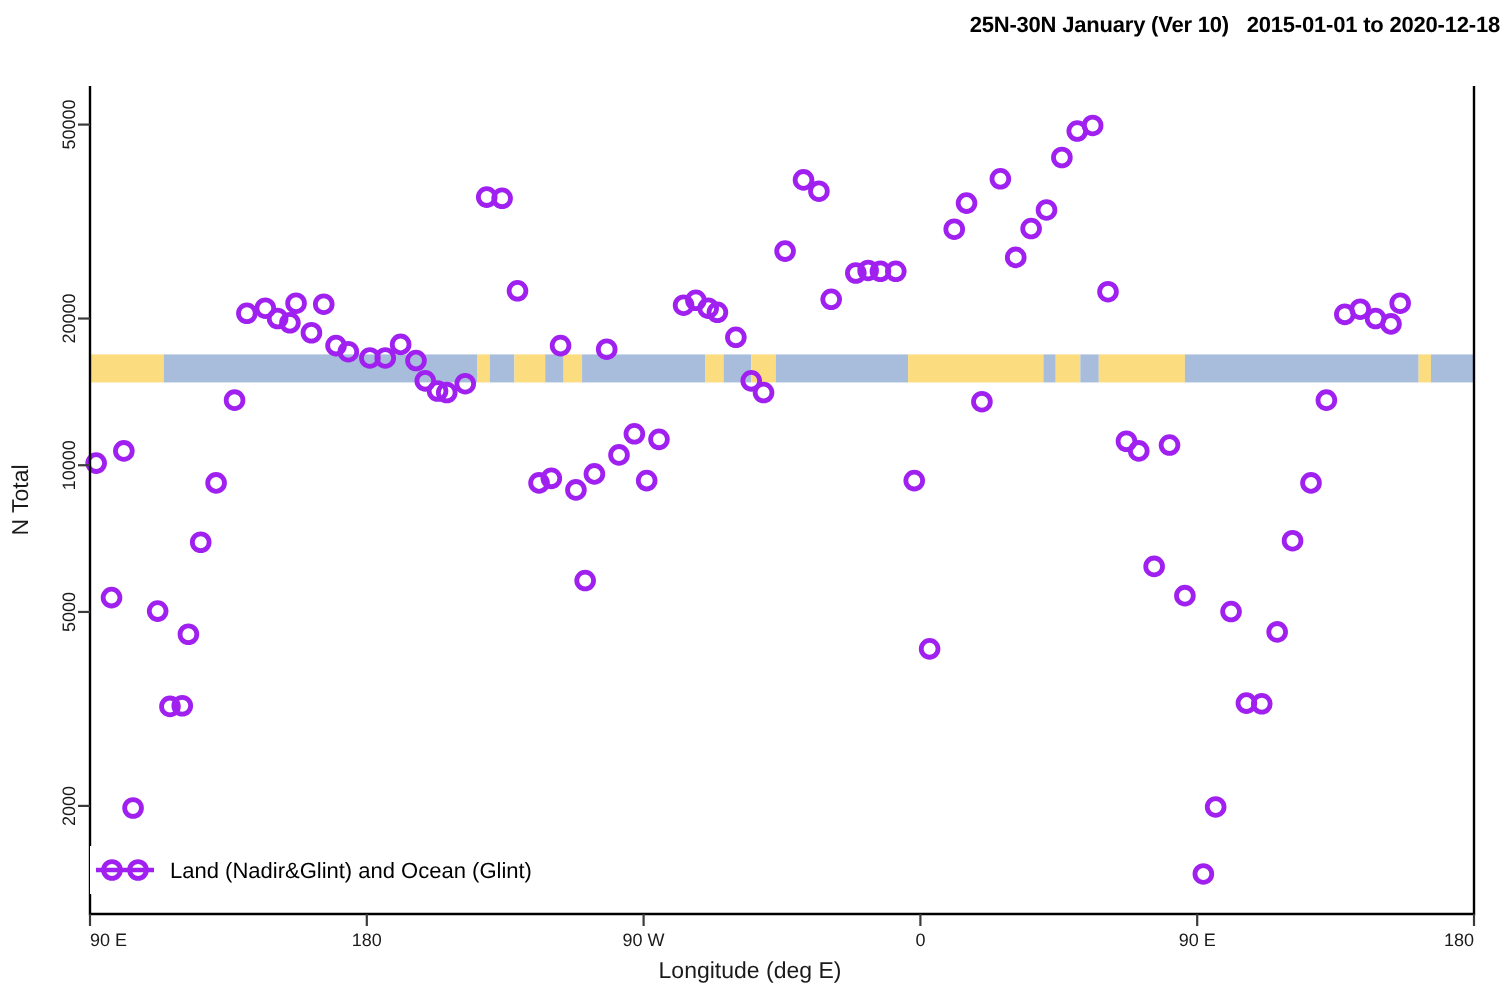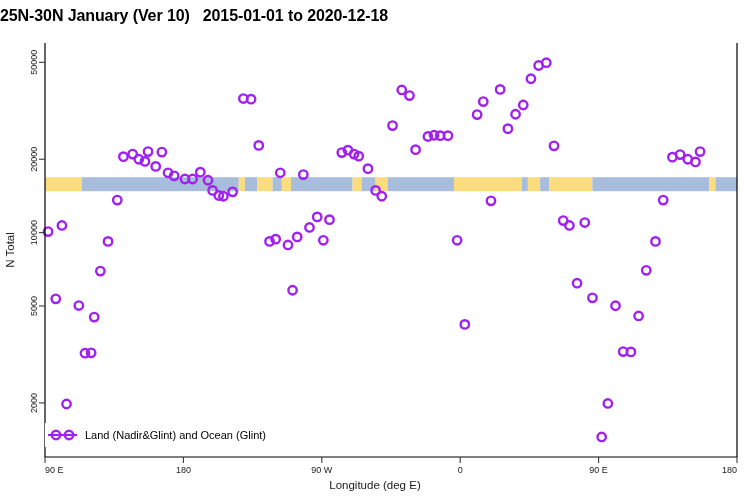--- a/index.html
+++ b/index.html
@@ -19,22 +19,22 @@
     position: absolute;
     left: 0; top: 0;
     width: 750px;
     height: 500px;
   }
   #chart-title {
     position: absolute;
     left: 0;
     top: 7px;
     width: 750px;
-    text-align: left;
-    font-size: 16px;
+    text-align: right;
+    font-size: 11px;
     font-weight: bold;
     letter-spacing: -0.1px;
     white-space: pre;
   }
   #plot-svg {
     position: absolute;
     left: 0;
     top: 0;
   }
   .axis-tick-label {

